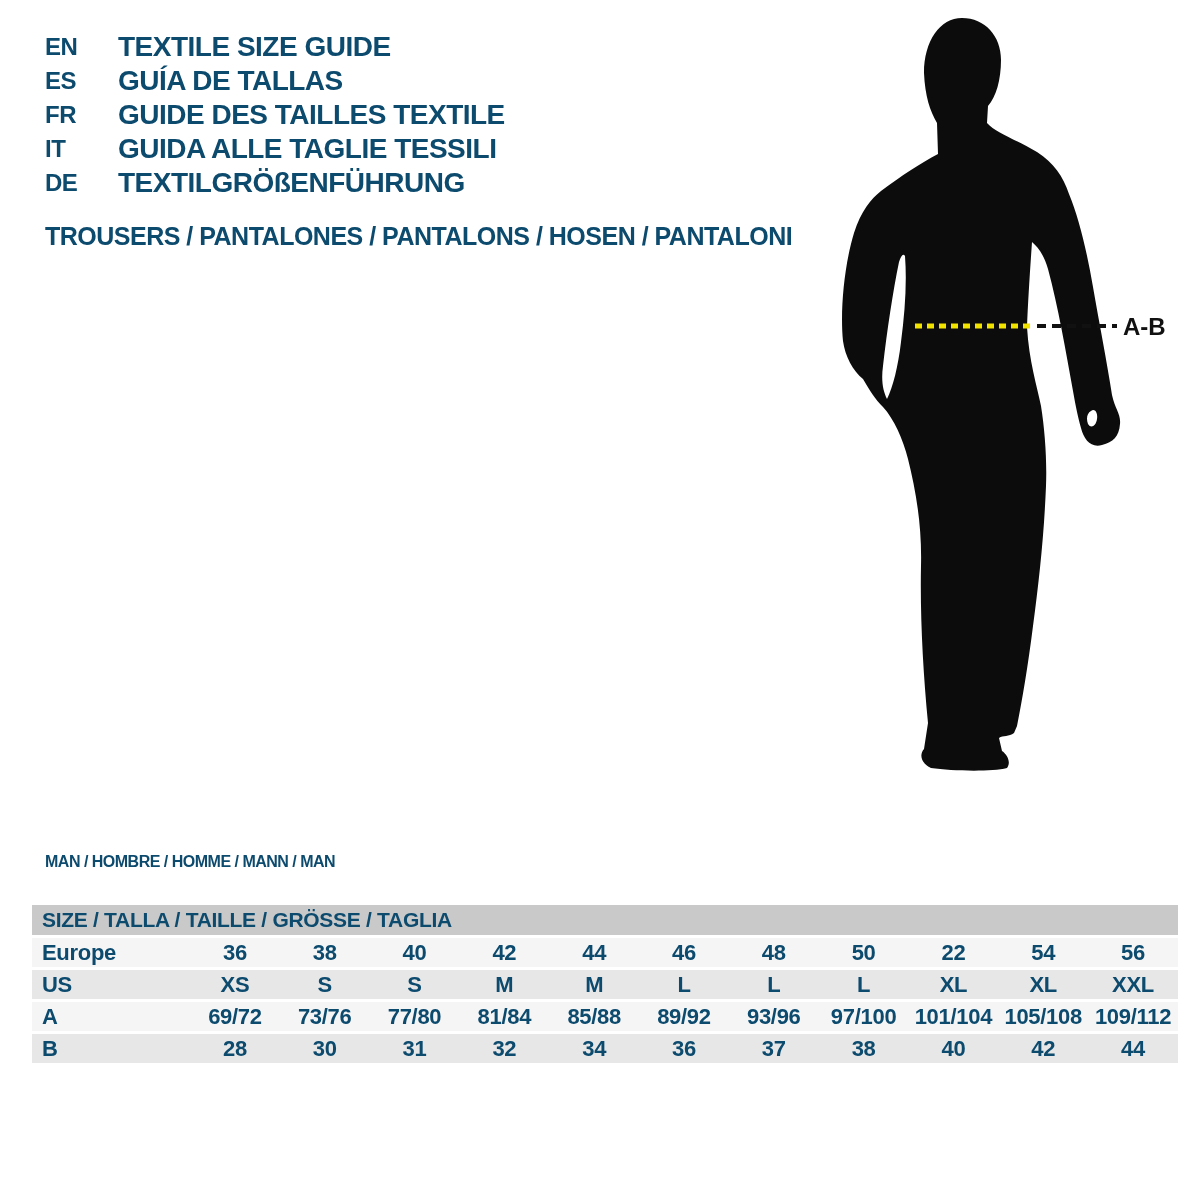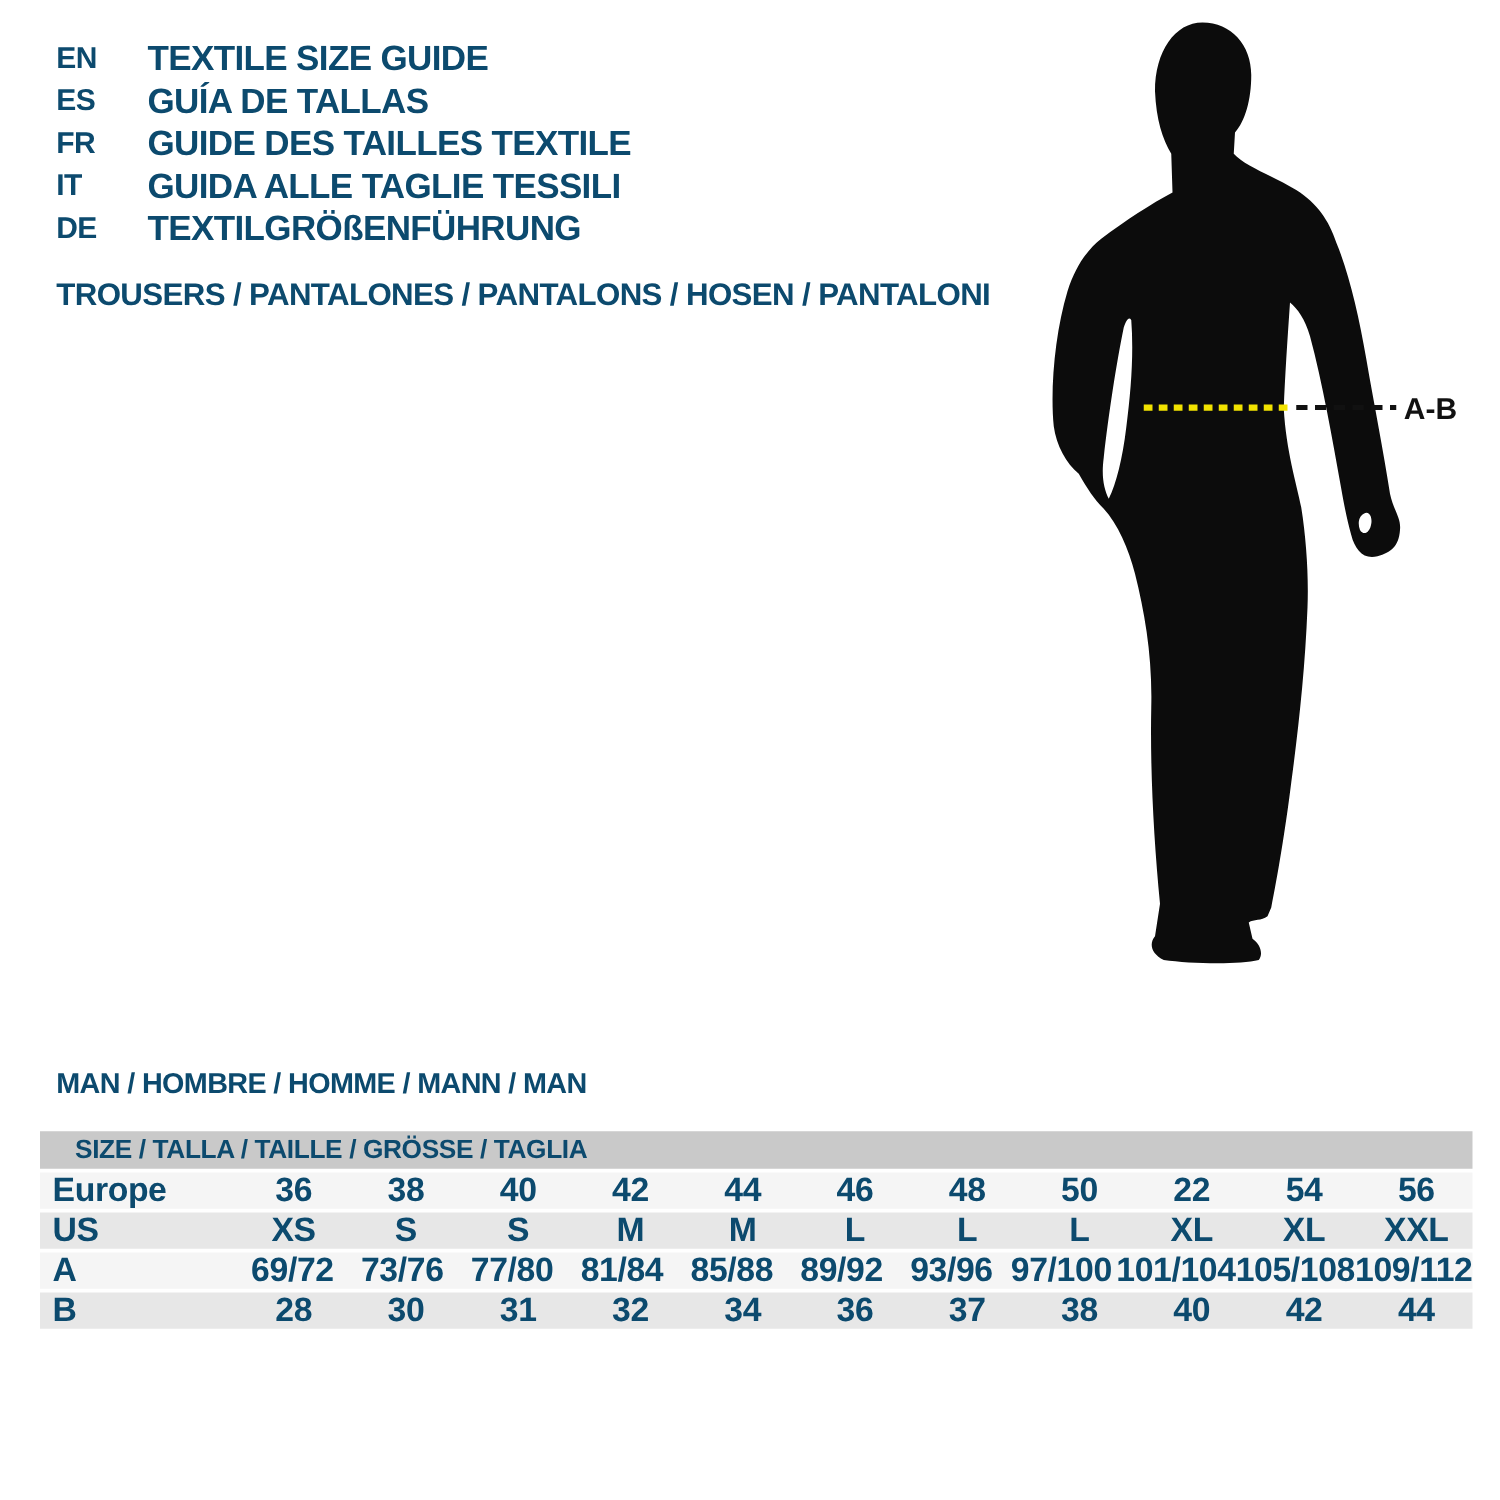--- a/index.html
+++ b/index.html
@@ -16,31 +16,31 @@
   .category-title{
     position:absolute;left:45px;top:222px;font-size:25px;font-weight:700;
     letter-spacing:-0.5px;white-space:nowrap;
   }
   
   .figure{position:absolute;left:830px;top:10px;width:340px;height:780px;}
   .figure svg{display:block;width:100%;height:100%;}
   .measure-label{font-family:"Liberation Sans", sans-serif;font-size:24px;font-weight:700;}
   
   .section-title{
-    position:absolute;left:45px;top:853px;font-size:23px;font-weight:700;
+    position:absolute;left:45px;top:853px;font-size:16px;font-weight:700;
     letter-spacing:-0.5px;white-space:nowrap;
   }
   
   .size-table{position:absolute;left:32px;top:905px;width:1146px;}
   .table-header{
-    height:30px;line-height:30px;background:#c9c9c9;padding-left:28px;
+    height:30px;line-height:30px;background:#c9c9c9;padding-left:10px;
     font-size:21px;font-weight:700;letter-spacing:-0.3px;box-sizing:border-box;
   }
   .table-row{display:flex;height:29px;line-height:29px;margin-top:3px;
-    font-size:27px;font-weight:700;letter-spacing:-0.3px;}
+    font-size:22px;font-weight:700;letter-spacing:-0.3px;}
   .row-light{background:#f5f5f5;}
   .row-dark{background:#e7e7e7;}
   .cell{flex:1;text-align:center;white-space:nowrap;}
   .cell.label{flex:0 0 158px;text-align:left;padding-left:10px;box-sizing:border-box;}
   
   .notes{position:absolute;left:45px;top:1110px;font-size:22px;font-weight:700;
     letter-spacing:-0.4px;line-height:38px;white-space:nowrap;}
 </style>
 </head>
 <body>

